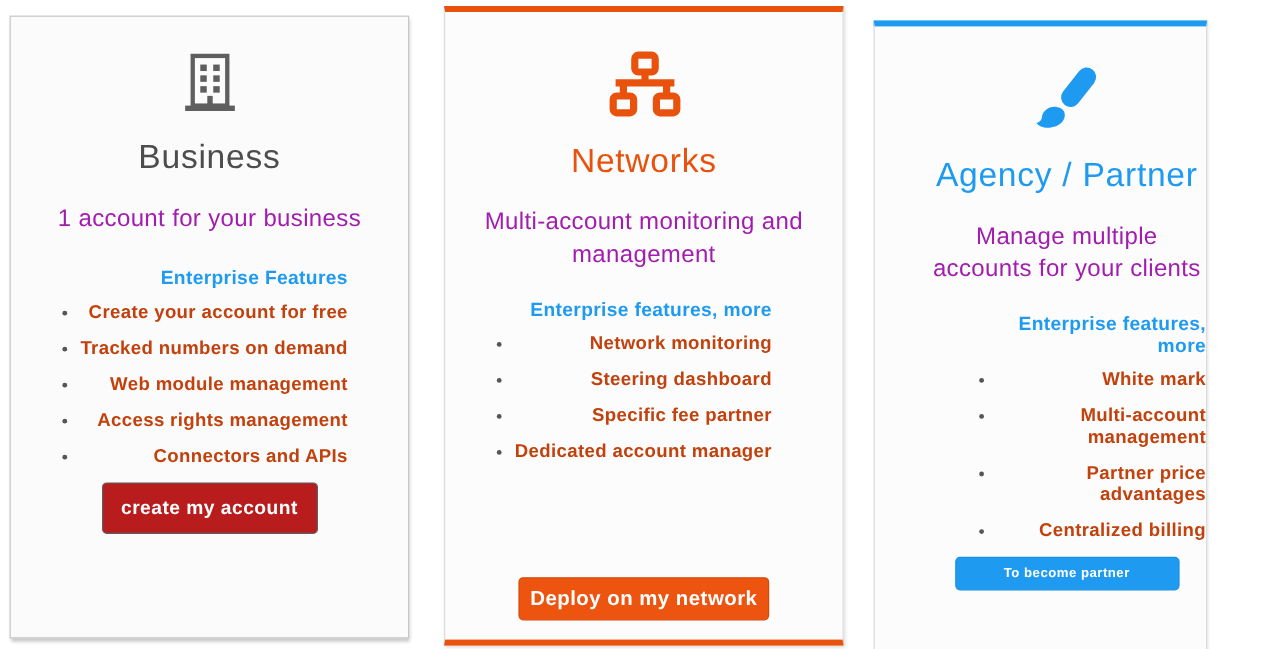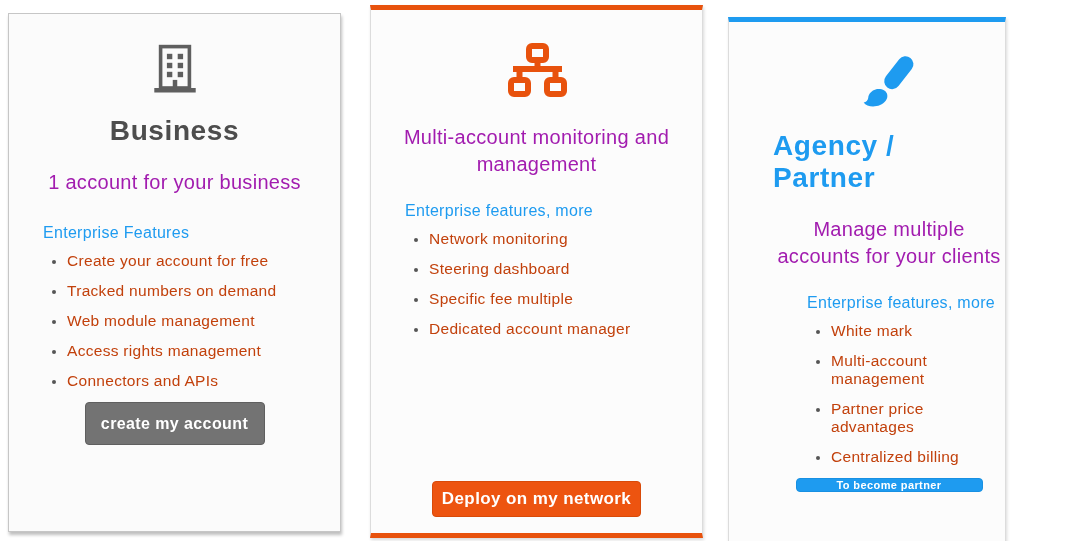--- a/index.html
+++ b/index.html
@@ -42,42 +42,43 @@
     box-shadow:1px 2px 3px rgba(0,0,0,0.15);
     padding-left:44px;
   }
 
   .icon-wrap { margin-top:27px; height:62px; display:flex; align-items:center; justify-content:center; }
   .card-networks .icon-wrap, .card-agency .icon-wrap { margin-top:30px; }
 
   .title {
     margin-top:16px;
     font-size:28px;
-    font-weight:700;
+    font-weight:400;
     letter-spacing:0.6px;
     color:#4d4d4d;
   }
   .card-networks .title { color:#e8520d; }
   .card-agency  .title { color:#1e9bf0; }
 
   .subtitle {
     margin-top:22px;
     font-size:20px;
     line-height:27px;
     letter-spacing:0.3px;
     color:#a21caf;
     text-align:center;
     max-width:272px;
   }
 
   .features {
     align-self:flex-start;
     margin-top:28px;
     padding-left:34px;
-    text-align:left;
+    text-align:right;
+    font-weight:bold;
   }
   .card-networks .features, .card-agency .features { margin-top:24px; }
 
   .features-link {
     font-size:16px;
     letter-spacing:0.3px;
     color:#1e9bf0;
     text-decoration:none;
     cursor:pointer;
   }
@@ -100,21 +101,21 @@
     font-family:"Liberation Sans", sans-serif;
     font-weight:600;
     letter-spacing:0.4px;
     color:#ffffff;
     border-radius:4px;
     cursor:pointer;
   }
   .btn-gray {
     width:180px; height:50px;
     font-size:16px;
-    background:#737373;
+    background:#b91c1c;
     border:1px solid #5f5f5f;
     margin-bottom:86px;
   }
   .btn-orange {
     width:209px; height:36px;
     font-size:17px;
     background:#ed5410;
     border:1px solid #d84a09;
     margin-bottom:16px;
   }
@@ -169,27 +170,28 @@
           <rect x="24" y="4" width="17" height="14" rx="3"></rect>
           <line x1="32.5" y1="18" x2="32.5" y2="26"></line>
           <line x1="8" y1="27" x2="57" y2="27"></line>
           <line x1="14.5" y1="27" x2="14.5" y2="37"></line>
           <line x1="50.5" y1="27" x2="50.5" y2="37"></line>
           <rect x="6" y="38" width="17" height="14" rx="3"></rect>
           <rect x="42" y="38" width="17" height="14" rx="3"></rect>
         </g>
       </svg>
     </div>
+    <h2 class="title">Networks</h2>
     <p class="subtitle">Multi-account monitoring and management</p>
     <div class="features">
       <a class="features-link">Enterprise features, more</a>
       <ul class="feature-list">
           <li>Network monitoring</li>
           <li>Steering dashboard</li>
-          <li>Specific fee multiple</li>
+          <li>Specific fee partner</li>
           <li>Dedicated account manager</li>
         </ul>
     </div>
     <button class="btn btn-orange">Deploy on my network</button>
   </section>
 
   <section class="card card-agency">
     <div class="icon-wrap">
       <svg width="60" height="62" viewBox="0 0 64 64" aria-hidden="true">
         <g fill="#1e9bf0">

